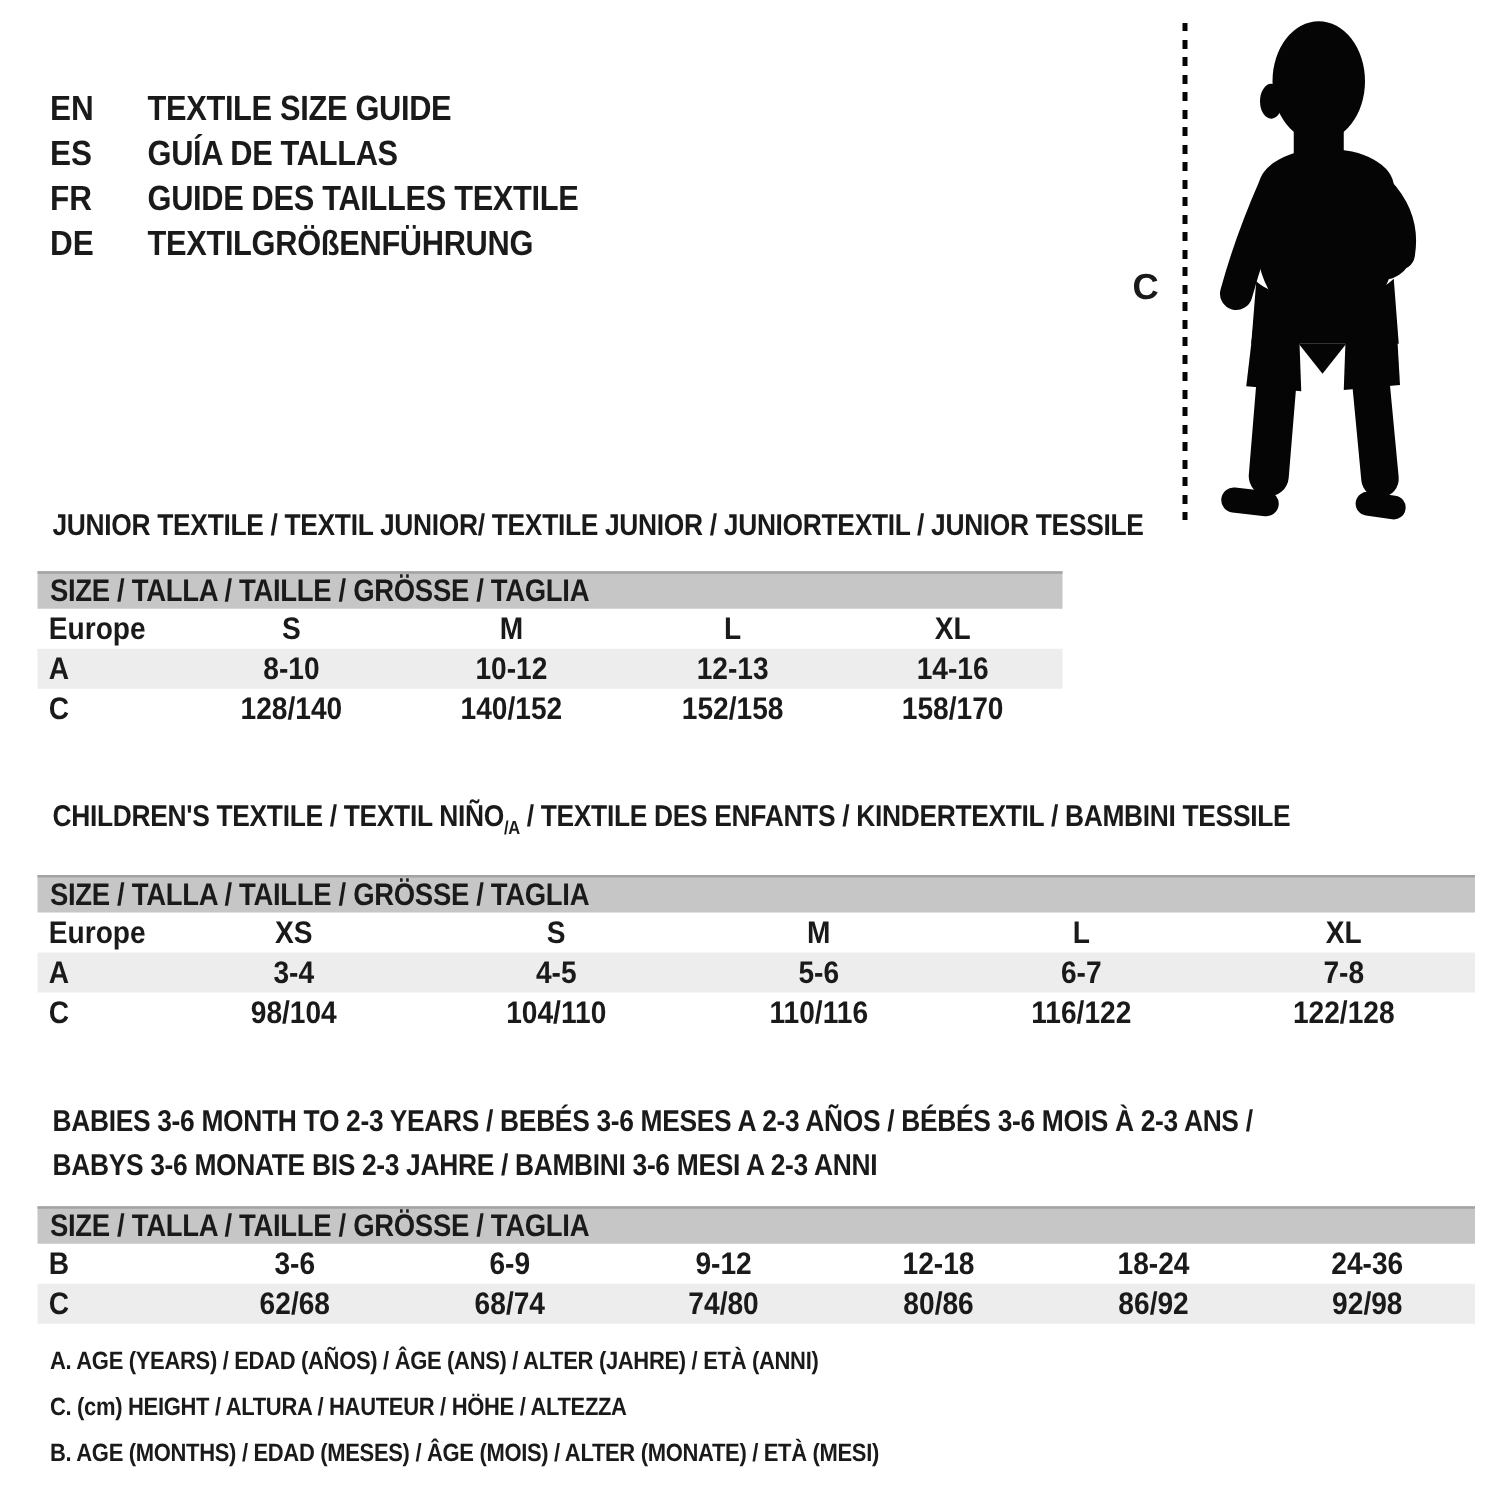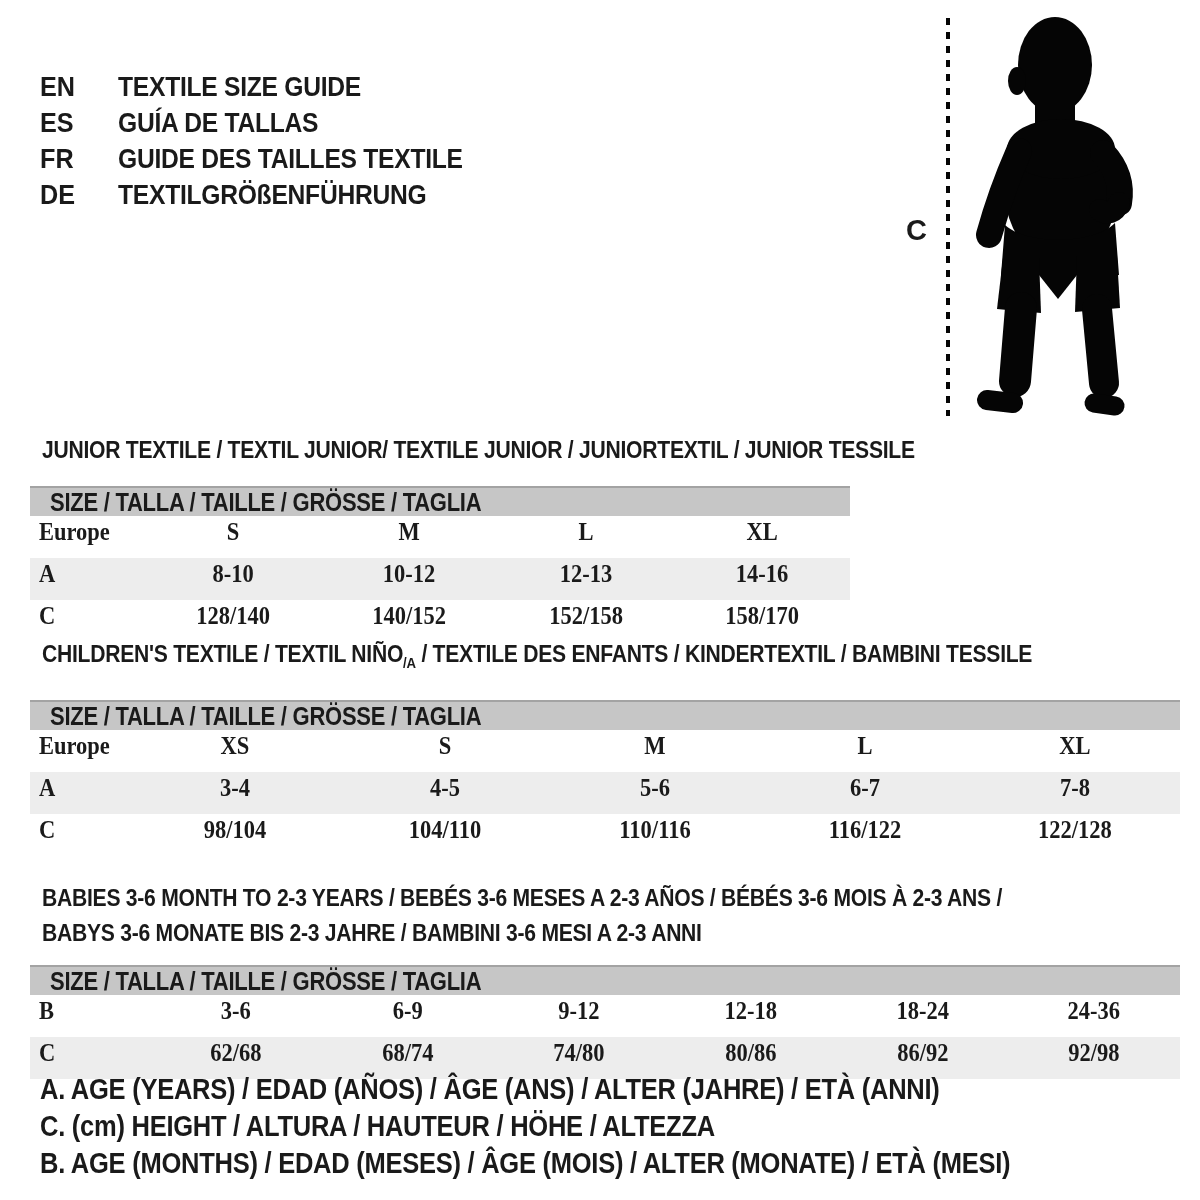--- a/index.html
+++ b/index.html
@@ -24,43 +24,43 @@
   .lang-title{display:inline-block;transform:scaleX(.88);transform-origin:0 50%;white-space:nowrap;letter-spacing:-.3px;}
 
   
   .measure-line{position:absolute;left:946px;top:18px;width:4px;height:398px;
     background:repeating-linear-gradient(to bottom,var(--sil) 0 7px,transparent 7px 14px);}
   .measure-label{position:absolute;left:906px;top:214px;font-size:29px;}
   .silhouette{position:absolute;left:966px;top:13px;width:172px;height:404px;}
 
   
   .size-section{position:absolute;left:30px;}
-  .s-junior{top:437px;width:820px;}
+  .s-junior{top:408px;width:820px;}
   .s-children{top:641px;width:1150px;}
   .s-babies{top:880px;width:1150px;}
   .sec-title{font-size:24px;line-height:26px;font-weight:bold;padding-left:12px;}
   .s-babies .sec-title{line-height:35px;}
   .sub{font-size:15px;vertical-align:-6px;}
   .s-junior .tbl{margin-top:23px;}
   .s-children .tbl{margin-top:24px;}
   .s-babies .tbl{margin-top:15px;}
 
   .tbl-head{height:30px;background:var(--bar-bg);border-top:2px solid var(--bar-border);
-    line-height:28px;font-size:25px;padding-left:20px;overflow:hidden;}
-  .trow{display:flex;height:42px;line-height:32px;font-size:25px;font-family:Liberation Serif, serif;}
+    line-height:28px;font-size:25px;padding-left:10px;overflow:hidden;}
+  .trow{display:flex;height:32px;line-height:32px;font-size:25px;}
   .trow.shaded{background:var(--row-shaded);}
   .tlabel{flex:none;padding-left:10px;transform:scaleX(.9);transform-origin:0 50%;}
   .s-junior .tlabel{width:115px;}
   .s-children .tlabel{width:100px;}
   .s-babies .tlabel{width:120px;}
   .tcell{flex:1;text-align:center;transform:scaleX(.9);}
 
   
   .legend{position:absolute;left:40px;top:1071px;}
-  .legend-line{height:37px;line-height:37px;font-size:29px;}
+  .legend-line{height:37px;line-height:37px;font-size:20px;}
 </style>
 </head>
 <body>
 
 <div class="page">
 
   <header class="langs">
     <div class="lang-row">
       <span class="lang-code">EN</span><span class="lang-title">TEXTILE SIZE GUIDE</span>
     </div>

